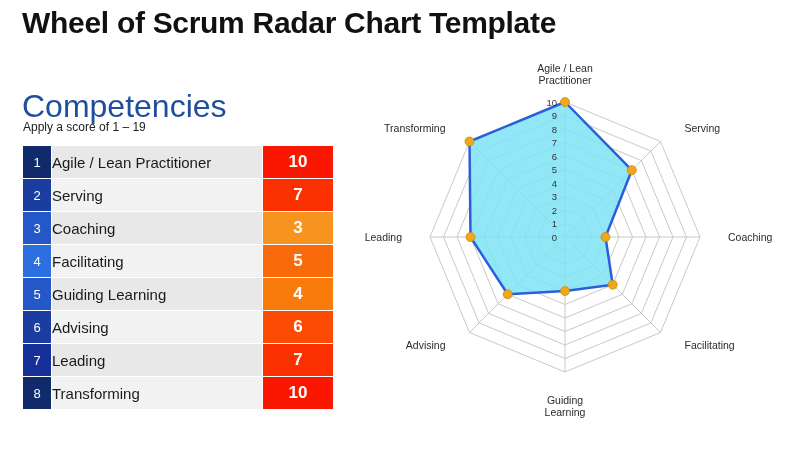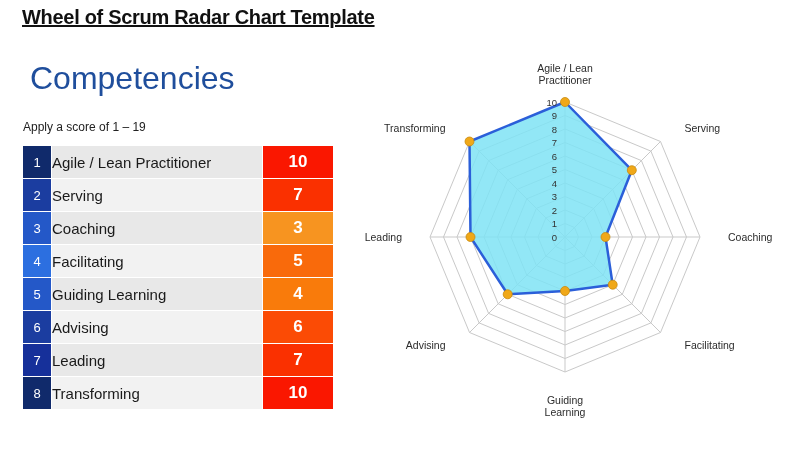--- a/index.html
+++ b/index.html
@@ -11,34 +11,32 @@
     height: 460px;
     background: #ffffff;
     font-family: "Liberation Sans", sans-serif;
     overflow: hidden;
     position: relative;
   }
   #title {
     position: absolute;
     left: 22px;
     top: 6px;
-    font-size: 20px;
+    font-size: 30px;
     font-weight: bold;
     color: #111111;
     letter-spacing: -0.3px;
-    text-decoration: underline;
   }
   #subtitle {
     position: absolute;
     left: 22px;
-    top: 60px;
+    top: 88px;
     font-size: 32px;
     color: #1f4e9c;
     font-weight: normal;
-    margin-left: 8px;
   }
   #instruction {
     position: absolute;
     left: 23px;
     top: 120px;
     font-size: 12px;
     color: #222222;
   }
   #score-table {
     position: absolute;

